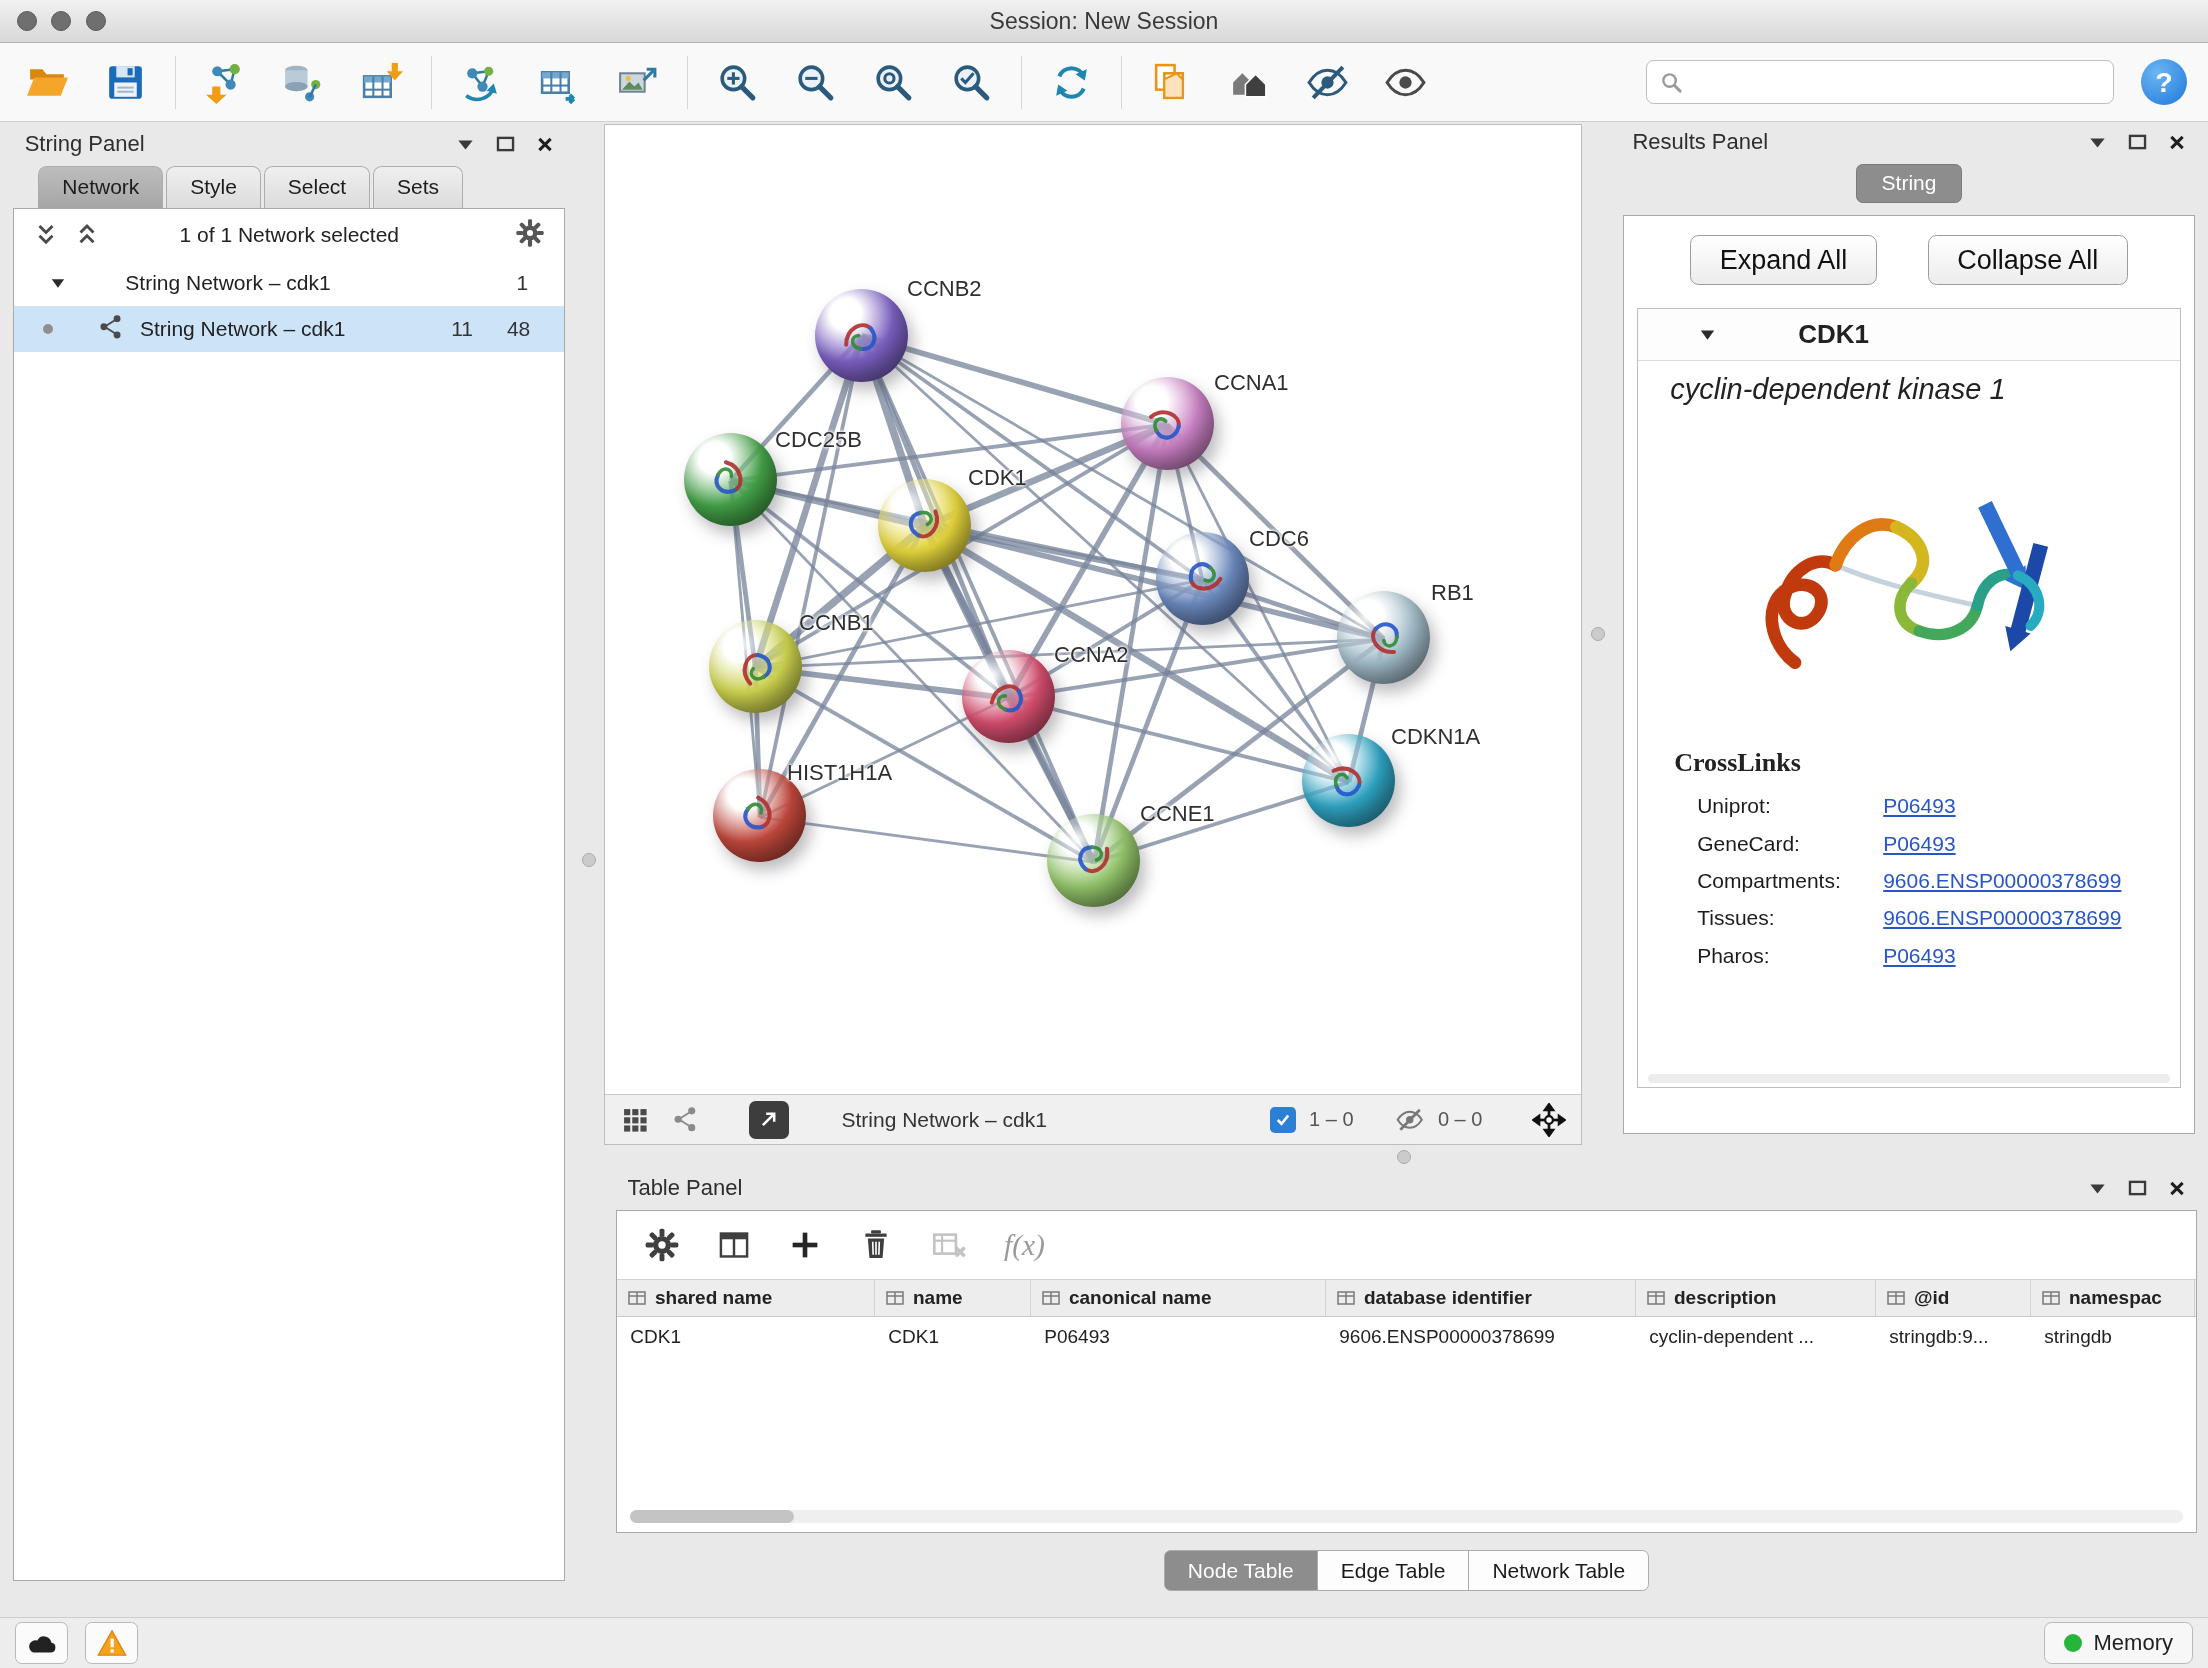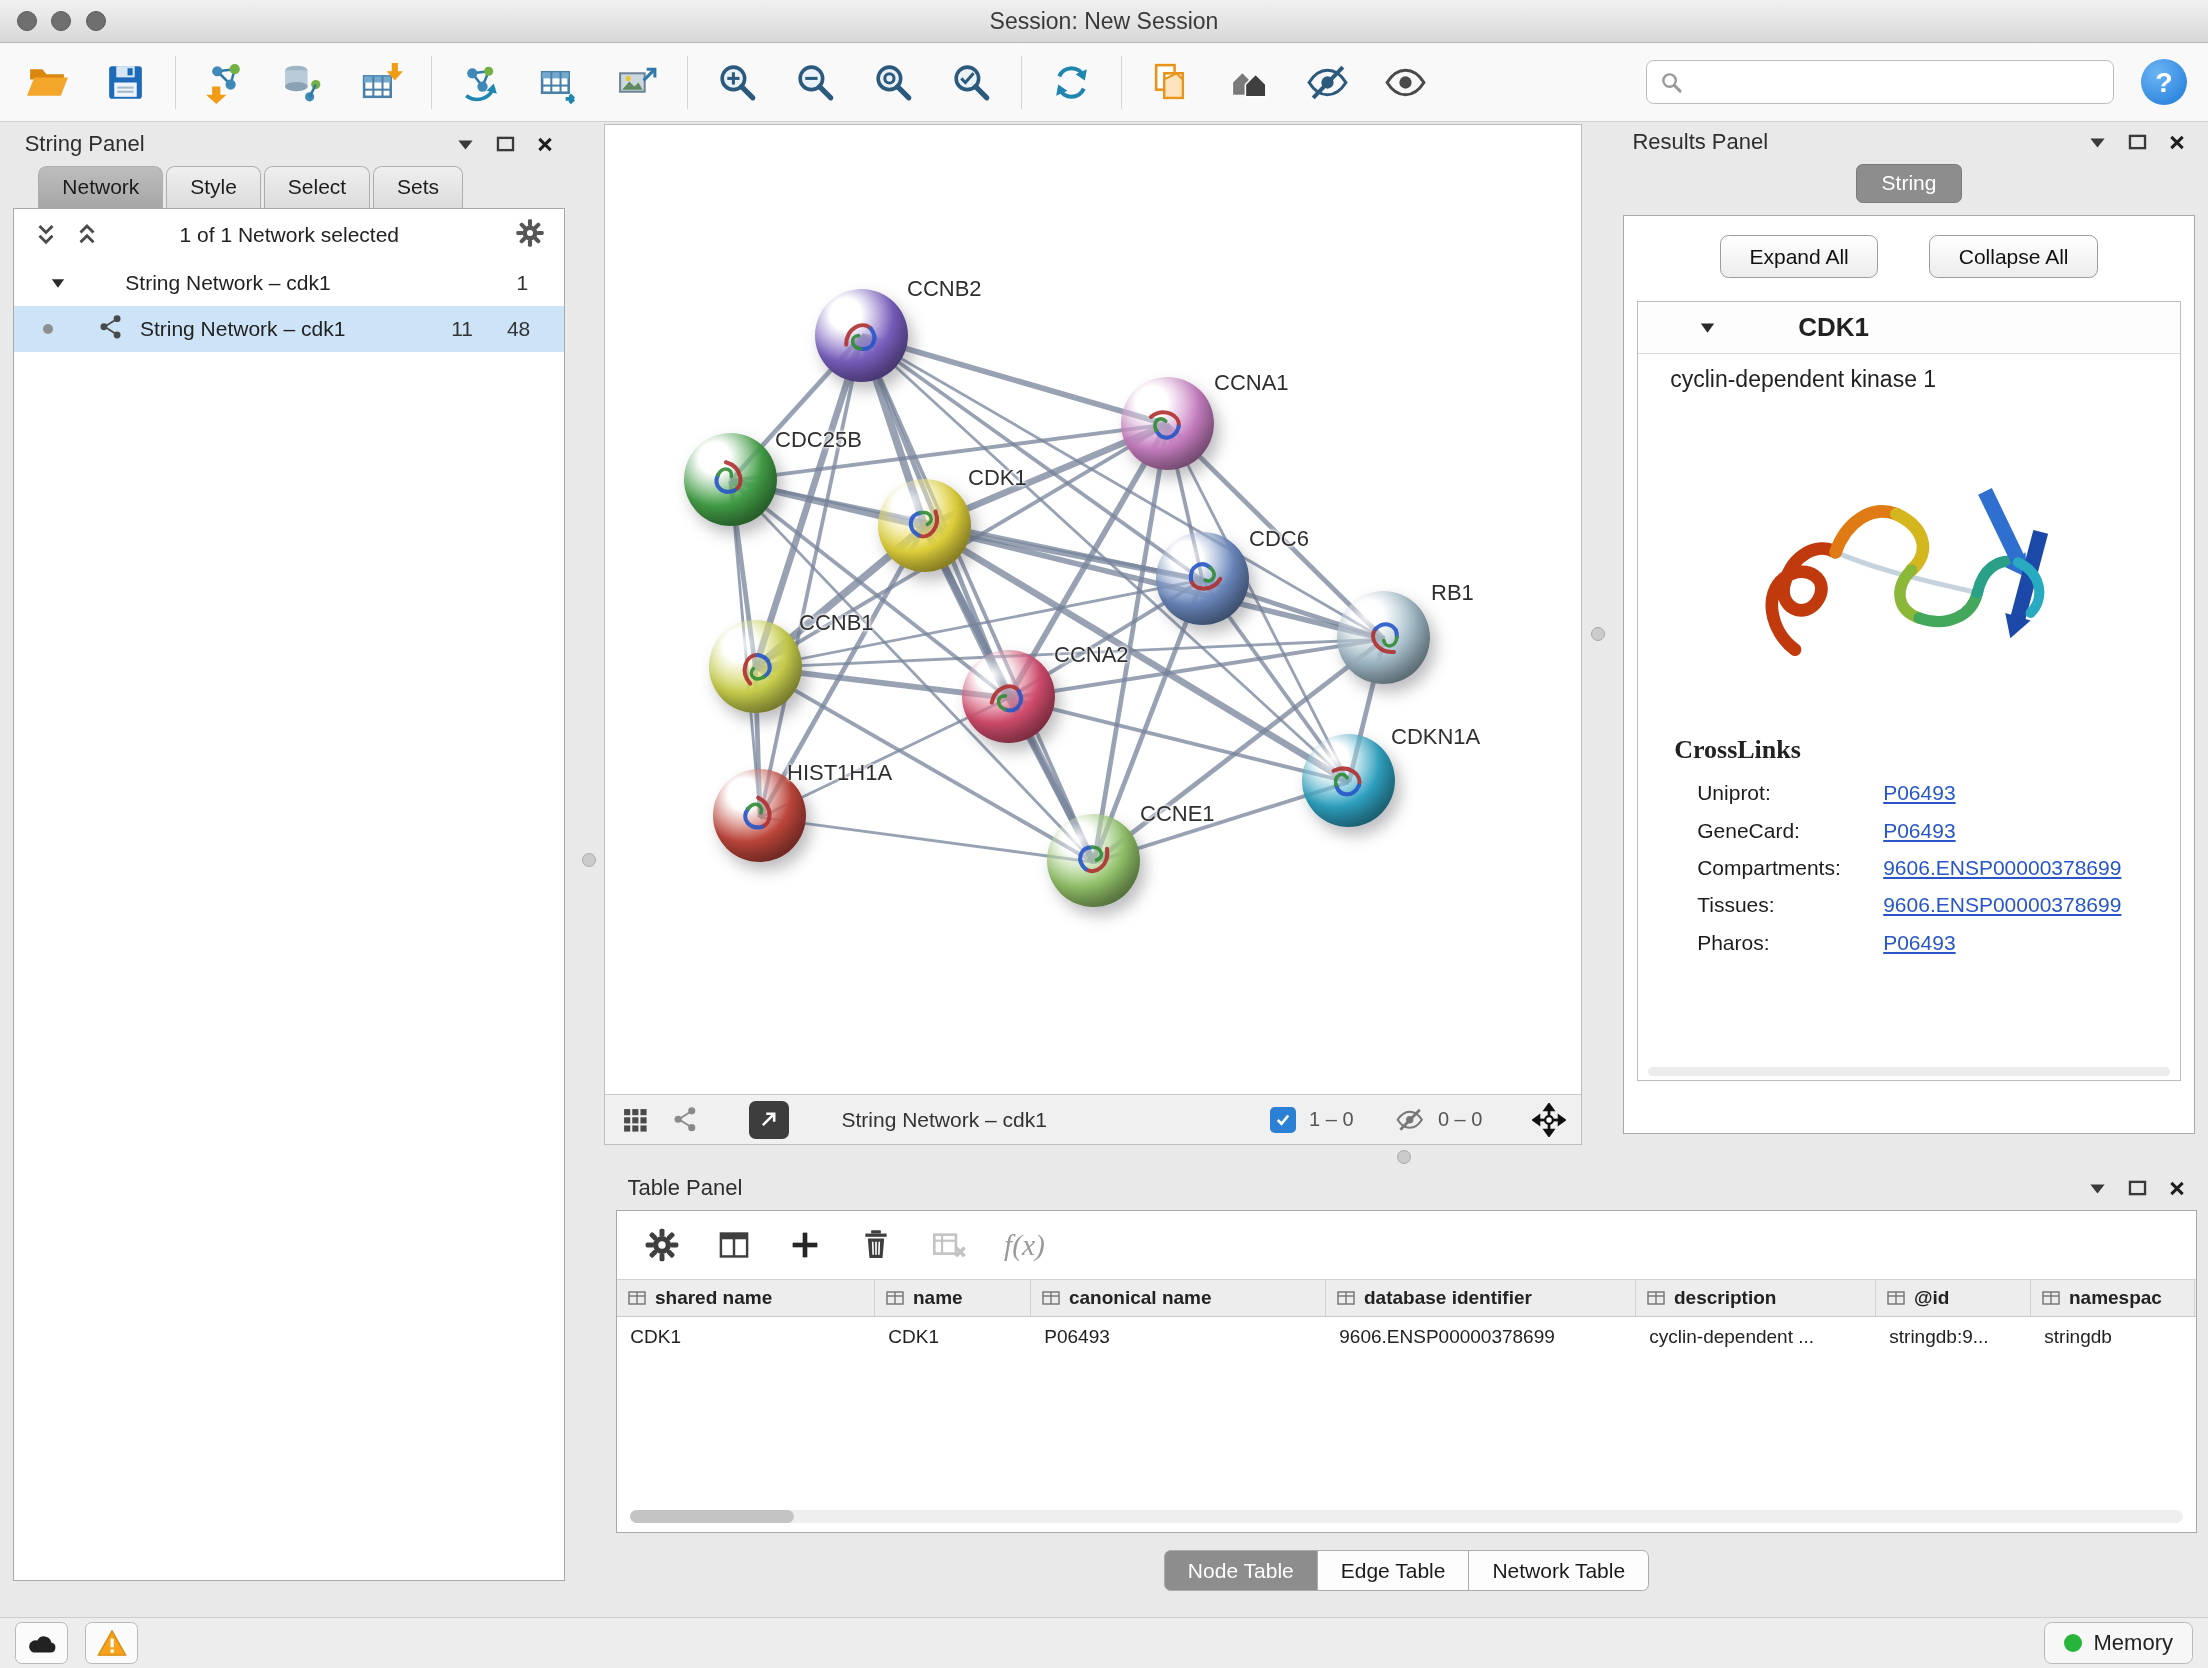--- a/index.html
+++ b/index.html
@@ -61,26 +61,26 @@
   .nf-counts{margin-left:auto;display:flex;align-items:center;gap:13.3px;}
   .nf-num{font-size:20px;color:#555;}
   .dark-btn{width:40px;height:38px;border-radius:6.7px;background:#3d3d3d;border:none;display:flex;align-items:center;justify-content:center;margin-left:49px;}
   .check-box{width:26px;height:26px;border-radius:4.8px;background:#2b7fd4;display:flex;align-items:center;justify-content:center;}
 
   
   .results-panel{position:absolute;left:1621px;top:124px;width:576px;height:1010px;}
   .string-tab{margin:3.8px auto 0;display:block;background:#8d8d8d;color:#fff;font-size:21px;padding:6.7px 25px;border-radius:6.7px;border:1px solid #7a7a7a;width:max-content;}
   .results-box{position:absolute;left:1.9px;right:1.9px;top:91px;bottom:0;padding:19px 13.3px 25px;}
   .rp-buttons{display:flex;justify-content:center;gap:51px;}
-  .btn{font-size:21px;padding:8.6px 28.5px;border:1px solid #9c9c9c;border-radius:8.6px;background:linear-gradient(#ffffff,#ececec);color:#111;}
+  .btn{font-size:27px;padding:8.6px 28.5px;border:1px solid #9c9c9c;border-radius:8.6px;background:linear-gradient(#ffffff,#ececec);color:#111;}
   .section{margin-top:23px;border:1px solid #bdbdbd;position:relative;height:calc(100% - 95px);overflow:hidden;}
   .section-header{display:flex;align-items:center;height:51px;border-bottom:1px solid #dcdcdc;background:#fdfdfd;}
   .section-header .gene{font-size:26px;font-weight:bold;margin-left:82px;}
   .section-header svg{margin-left:61px;}
-  .desc{font-size:23px;padding:11.4px 0 3.8px 32px;}
+  .desc{font-size:29px;padding:11.4px 0 3.8px 32px;font-style:italic;}
   .protein-wrap{display:flex;justify-content:center;margin-top:7.6px;}
   .crosslinks{font-family:"Liberation Serif","DejaVu Serif",serif;font-weight:bold;font-size:26px;margin:17px 0 9.5px 36px;}
   .link-row{display:flex;font-size:21px;padding:6.7px 0 6.7px 59px;}
   .link-label{width:186px;color:#1c1c1c;}
   .link-value{color:#2856c8;text-decoration:underline;}
   .hscroll{position:absolute;left:9.5px;right:9.5px;bottom:3.8px;height:9.5px;background:#ececec;border-radius:4.8px;}
 
   
   .table-panel{position:absolute;left:616px;top:1170px;width:1581px;height:430px;}
   .table-box{position:absolute;left:0;right:0;top:40px;height:323px;position:absolute;}

